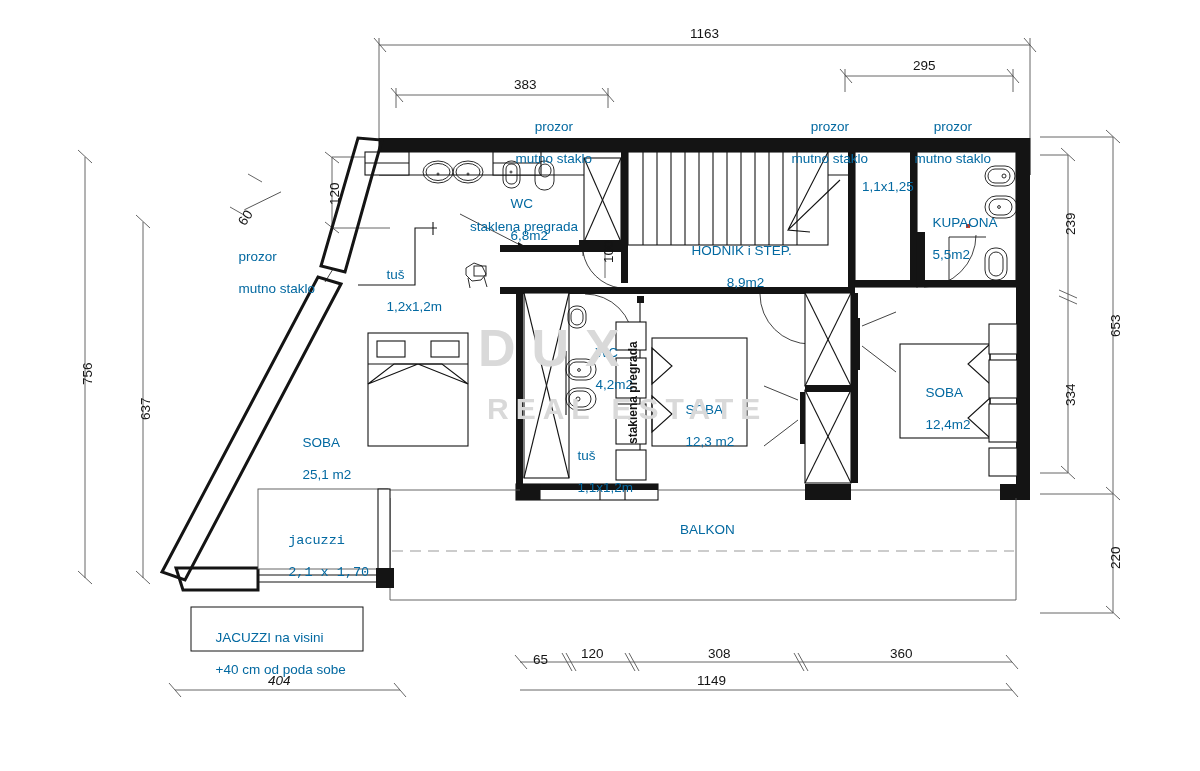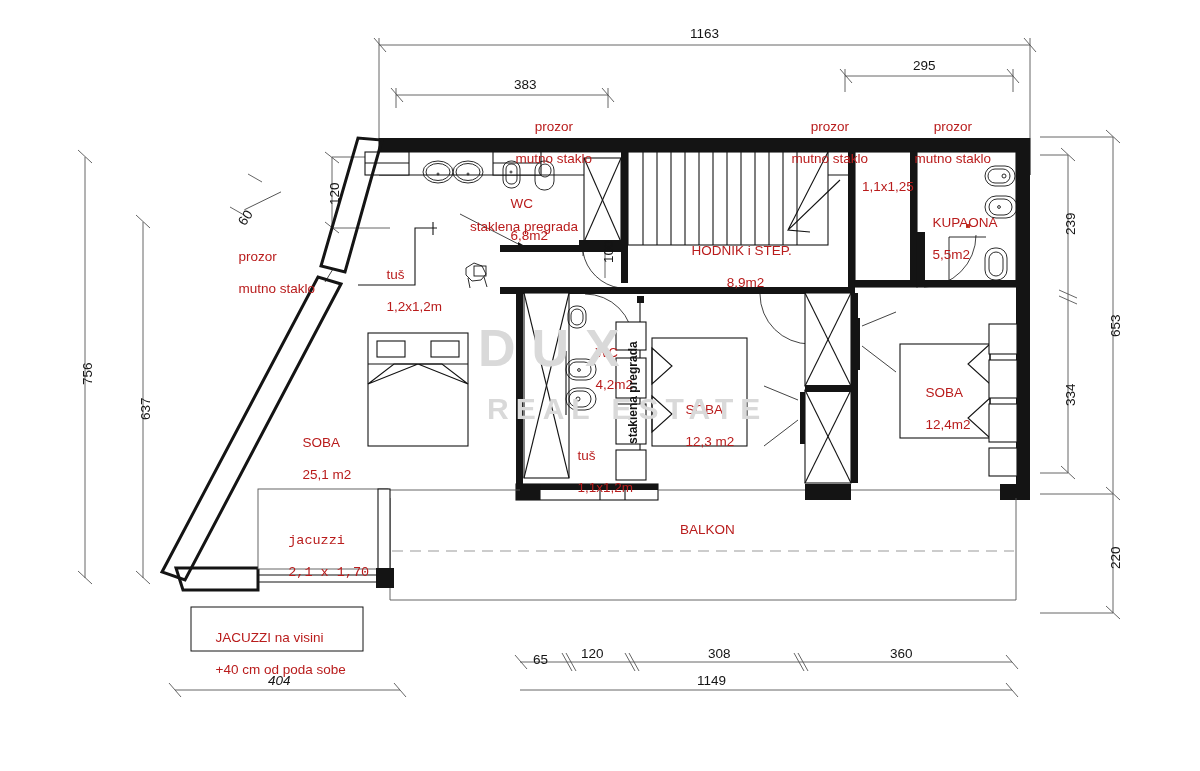--- a/index.html
+++ b/index.html
@@ -3,21 +3,21 @@
 <meta charset="utf-8">
 <style>
   html,body{margin:0;padding:0;background:#ffffff;}
   body{
     font-family:"Liberation Sans", sans-serif;
     width:1200px;height:771px;overflow:hidden;position:relative;
     color:#1a1a1a;
   }
   #stage{position:absolute;left:0;top:0;width:1200px;height:771px;}
   svg{position:absolute;left:0;top:0;width:1200px;height:771px;}
-  .lbl{position:absolute;font-size:13.5px;line-height:16px;color:#b91c1c;white-space:pre;}
+  .lbl{position:absolute;font-size:13.5px;line-height:16px;color:#0369a1;white-space:pre;}
   .lbl.c{text-align:center;}
   .dim{position:absolute;font-size:13.5px;color:#141414;white-space:nowrap;}
   .vdim{position:absolute;font-size:13.5px;color:#141414;white-space:nowrap;
         transform-origin:left top;}
   .wmk{position:absolute;color:#d9d9d9;font-weight:bold;white-space:nowrap;
        pointer-events:none;}
 </style>
 </head>
 <body>
 

